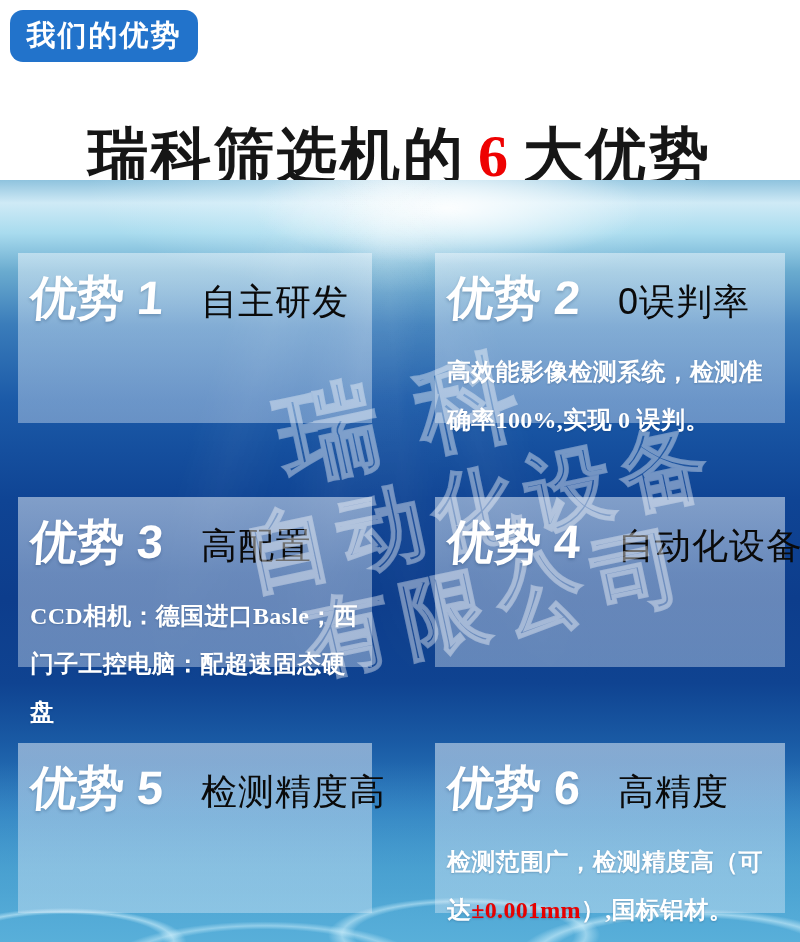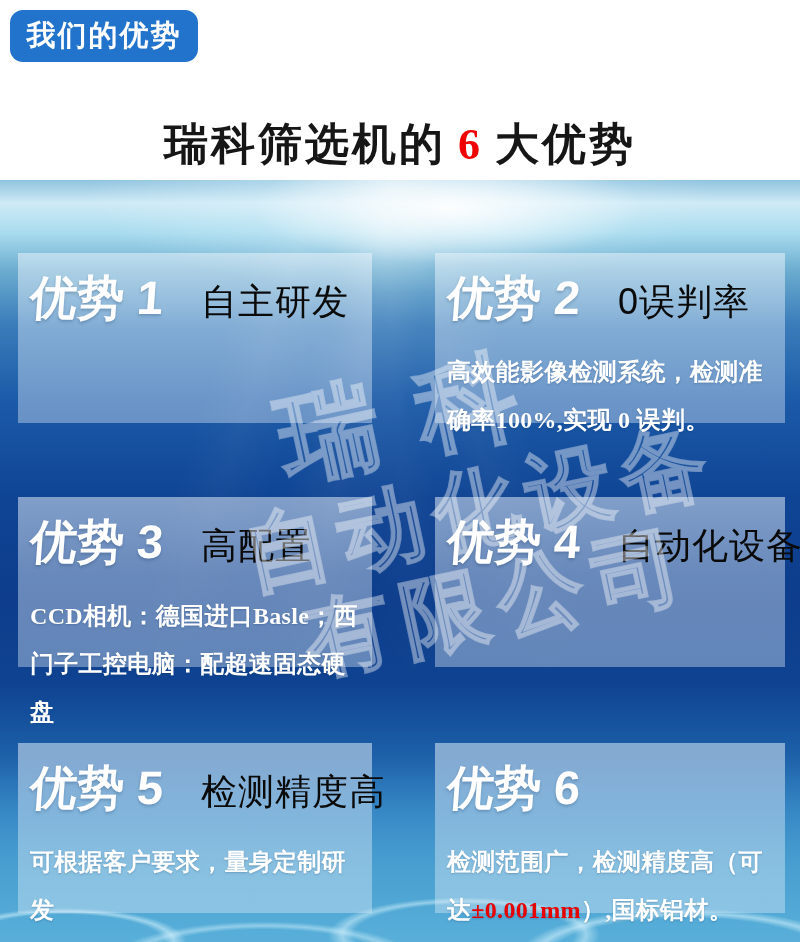--- a/index.html
+++ b/index.html
@@ -22,21 +22,21 @@
     display:flex;align-items:center;justify-content:center;
     color:#ffffff;font-size:29px;font-weight:bold;
     letter-spacing:2px;
   }
 
   .main-title{
     position:absolute;left:0;top:80px;width:800px;
     text-align:center;
     font-family:"Liberation Serif", serif;
     font-weight:900;
-    font-size:44px;line-height:72px;
+    font-size:60px;line-height:72px;
     color:#161616;
     letter-spacing:3px;
     white-space:nowrap;
   }
   .main-title .hl{
     color:#ee0202;
     margin:0 12px;
     font-family:"Liberation Serif", serif;
   }
 
@@ -201,25 +201,25 @@
         <span class="num">优势 4</span>
         <span class="sub">自动化设备</span>
       </div>
     </section>
 
     <section class="card pos5">
       <div class="card-head">
         <span class="num">优势 5</span>
         <span class="sub">检测精度高</span>
       </div>
-      <p class="body"><span>可根据客户要求，量身定制研发</span><span class="red"></span><span></span></p>
     </section>
 
     <section class="card pos6">
       <div class="card-head">
         <span class="num">优势 6</span>
+        <span class="sub">高精度</span>
       </div>
       <p class="body"><span>检测范围广，检测精度高（可
 达</span><span class="red">±0.001mm</span><span>）,国标铝材。</span></p>
     </section>
 
   </div>
 </div>
 
 </body></html>

